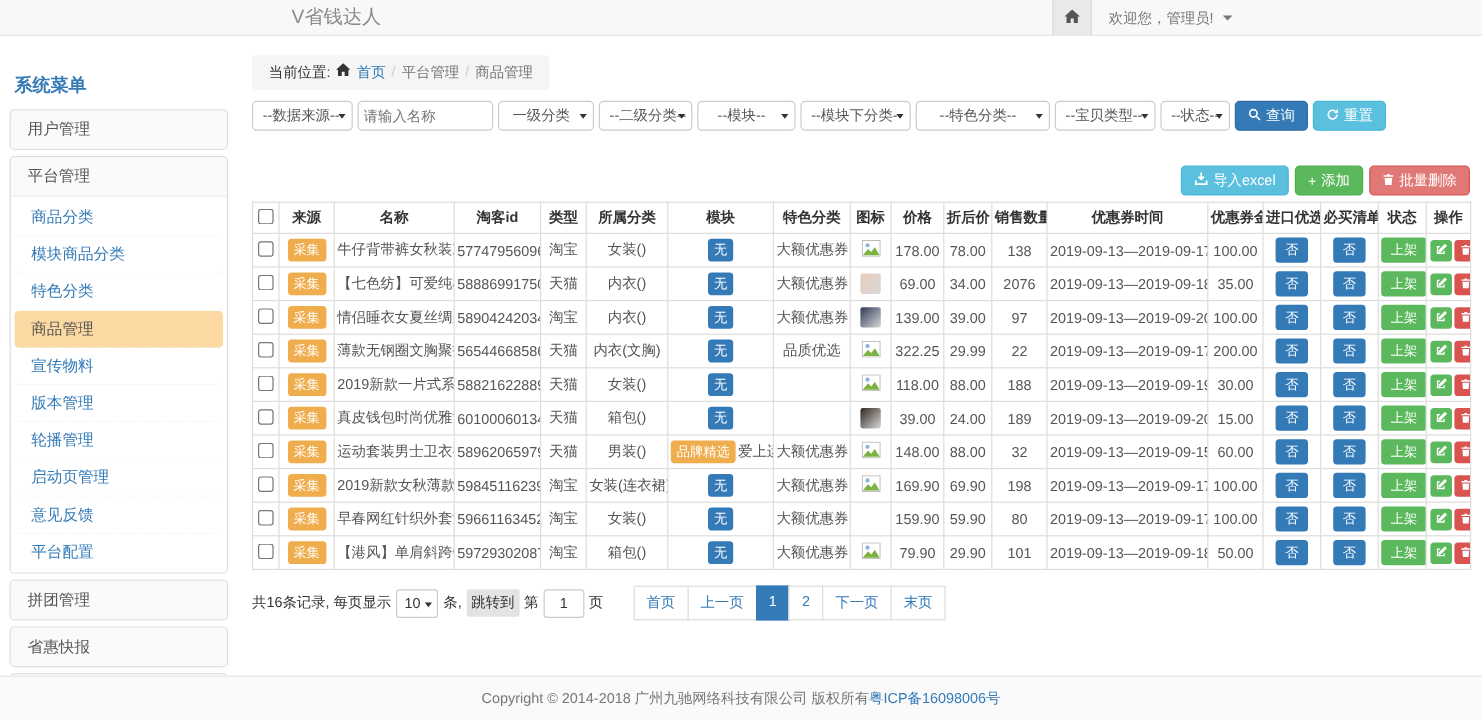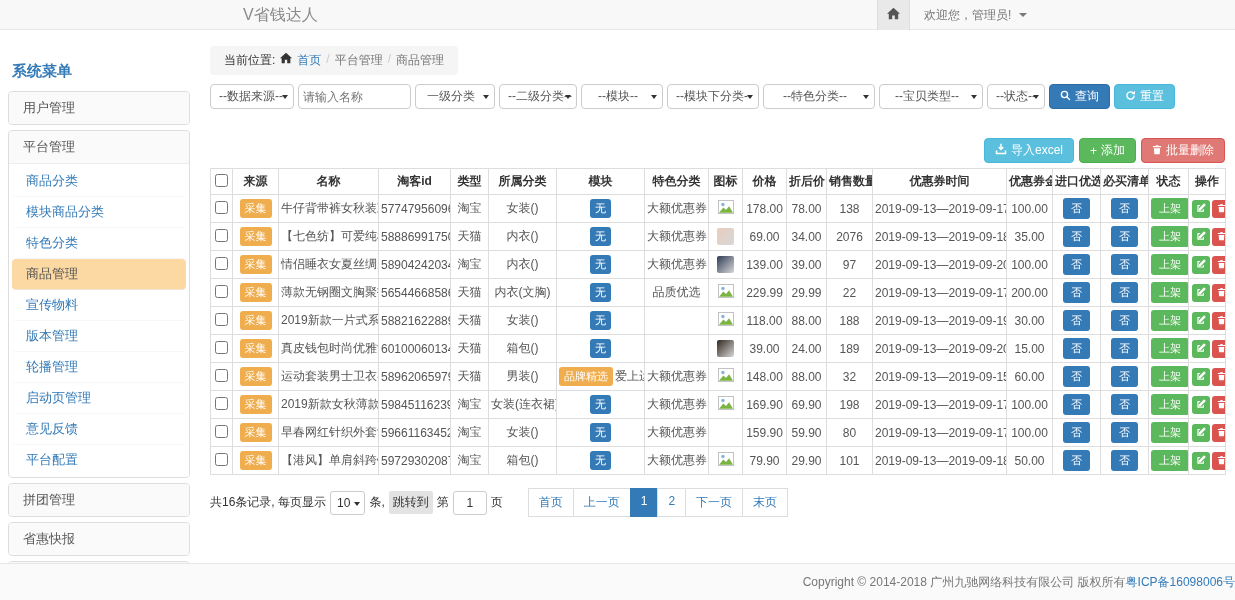--- a/index.html
+++ b/index.html
@@ -84,21 +84,21 @@
   .jump-label { background:#e3e3e3; padding:3px 4px; border-radius:2px; cursor:pointer; }
   .jump-input { width:34px; height:24px; border:1px solid #ccc; border-radius:3px; text-align:center;
     font-size:12px; color:#333; font-family:inherit; }
   .page-group { display:flex; margin-left:26px; }
   .page-btn { border:1px solid #ddd; background:#fff; color:#337ab7; font-size:12px;
     padding:5px 10px; cursor:pointer; margin-left:-1px; }
   .page-btn.active { background:#337ab7; border-color:#337ab7; color:#fff; }
 
   
   .footer { position:absolute; left:0; bottom:0; width:1235px; height:37px; background:#fafafa;
-    border-top:1px solid #e7e7e7; z-index:10; display:flex; align-items:center; justify-content:flex-end;
+    border-top:1px solid #e7e7e7; z-index:10; display:flex; align-items:center; justify-content:center;
     font-size:12px; color:#777; }
   .footer a { color:#337ab7; text-decoration:none; cursor:pointer; }
 </style>
 </head>
 <body>
 
 <div class="topbar">
   <div class="brand">V省钱达人</div>
   <div class="topbar-right">
     <div class="home-box">
@@ -161,21 +161,21 @@
   </div>
 
   <div class="filter-row" id="filter-row">
       <div class="fake-select" style="width: 84px;"><span>--数据来源--</span><span class="sel-caret"></span></div>
       <input class="name-input" placeholder="请输入名称" style="">
       <div class="fake-select" style="width: 80px;"><span>一级分类</span><span class="sel-caret"></span></div>
       <div class="fake-select" style="width: 78px;"><span>--二级分类--</span><span class="sel-caret"></span></div>
       <div class="fake-select" style="width: 82px;"><span>--模块--</span><span class="sel-caret"></span></div>
       <div class="fake-select" style="width: 92px;"><span>--模块下分类--</span><span class="sel-caret"></span></div>
       <div class="fake-select" style="width: 112px;"><span>--特色分类--</span><span class="sel-caret"></span></div>
-      <div class="fake-select" style="width: 104px;"><span>--宝贝类型--</span><span class="sel-caret"></span></div>
+      <div class="fake-select" style="width: 84px;"><span>--宝贝类型--</span><span class="sel-caret"></span></div>
       <div class="fake-select" style="width: 58px;"><span>--状态--</span><span class="sel-caret"></span></div>
       <div class="btn btn-primary">
         <span><svg width="11" height="11" viewBox="0 0 16 16">
             <circle cx="6.5" cy="6.5" r="4.5" fill="none" stroke="#fff" stroke-width="2"></circle>
             <line x1="10" y1="10" x2="14.5" y2="14.5" stroke="#fff" stroke-width="2"></line>
           </svg></span>
         <span>查询</span>
       </div>
       <div class="btn btn-info">
         <span><svg width="11" height="11" viewBox="0 0 16 16">
@@ -353,21 +353,21 @@
           <td>内衣(文胸)</td>
           <td><span class="module-cell-inner">
               <span class="badge bg-blue">无</span>
             </span></td>
           <td>品质优选</td>
           <td><span><svg width="16" height="14" viewBox="0 0 18 16">
                 <rect x="0.5" y="0.5" width="17" height="15" fill="#fff" stroke="#bbb"></rect>
                 <circle cx="5.5" cy="5" r="2" fill="#8ab4d8"></circle>
                 <path d="M1 14.5l5-6 3 3 3.5-4.5 4.5 7.5z" fill="#7cb342"></path>
               </svg></span></td>
-          <td>229.99</td>
+          <td>322.25</td>
           <td>29.99</td>
           <td>22</td>
           <td>2019-09-13—2019-09-17</td>
           <td>200.00</td>
           <td><span class="mini-btn mb-blue">否</span></td>
           <td><span class="mini-btn mb-blue">否</span></td>
           <td><span class="mini-btn mb-green">上架</span></td>
           <td><span class="op-btn op-edit">
               <span><svg width="11" height="11" viewBox="0 0 16 16">
                   <path fill="#fff" d="M11.8 1.7l2.5 2.5L7 11.5 4 12l.5-3 7.3-7.3zM2 4.5h4.5L4.8 6.2H3.7v6.1h6.1v-1.1l1.7-1.7v4.5H2v-9.5z"></path>

